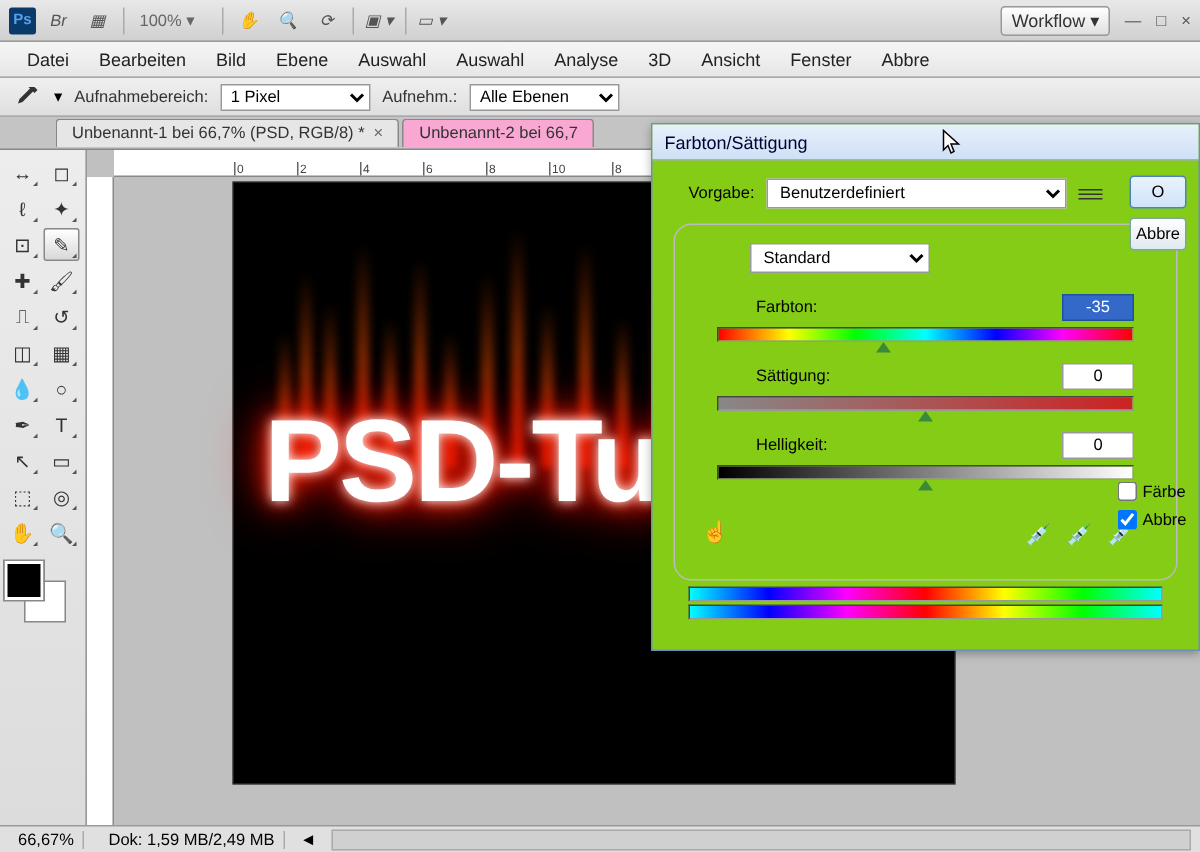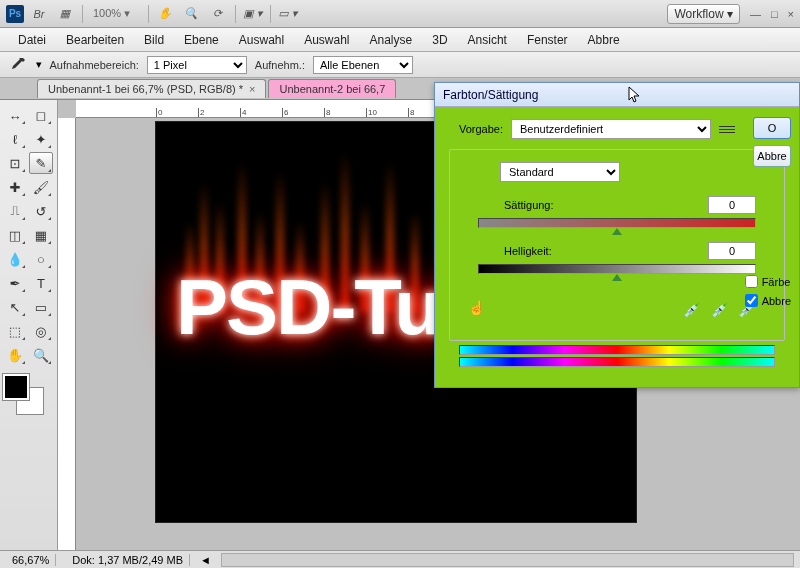--- a/index.html
+++ b/index.html
@@ -59,21 +59,21 @@
   
   .dialog { position: absolute; top: 82px; left: 434px; right: 0; background: #84cc16; border: 1px solid #6b8fbc; box-shadow: 0 2px 6px rgba(0,0,0,0.3); font-size: 11px; }
   .dialog-title { height: 24px; background: linear-gradient(#e8f0fc,#cfe0f5); border-bottom: 1px solid #aac; padding: 4px 8px; color: #003; font-size: 12px; display: flex; align-items: center; }
   .cursor-icon { margin-left: 90px; }
   .dialog-body { padding: 12px 14px; position: relative; }
   .row { display: flex; align-items: center; margin-bottom: 10px; gap: 8px; }
   .row label { width: 54px; text-align: right; }
   .preset-sel { flex: 1; border: 1px solid #999; background: #fff; padding: 2px 4px; height: 20px; font-size: 11px; }
   .menu-btn { width: 16px; height: 16px; display: flex; flex-direction: column; justify-content: center; gap: 2px; }
   .menu-btn div { height: 1px; background: #333; }
-  .panel { border: 1px solid #bbb; border-radius: 2px; padding: 12px 18px; margin-top: 6px; }
+  .panel { border: 1px solid #bbb; border-radius: 12px; padding: 12px 18px; margin-top: 6px; }
   .edit-sel { width: 120px; border: 1px solid #999; background: #fff; padding: 2px 4px; height: 20px; font-size: 11px; margin-left: 32px; margin-bottom: 14px; }
   .slider-row { margin-bottom: 4px; }
   .slider-label { display: flex; justify-content: space-between; align-items: center; margin-bottom: 4px; padding: 0 10px 0 36px; }
   .slider-input { width: 48px; text-align: center; border: 1px solid #999; height: 18px; font-size: 11px; }
   .slider-input.active { background: #3469c9; color: #fff; border-color: #2050a0; }
   .slider-track { height: 10px; position: relative; margin: 0 10px 14px 10px; }
   .hue-grad { height: 10px; background: linear-gradient(to right, #ff0000 0%, #ffff00 17%, #00ff00 33%, #00ffff 50%, #0000ff 67%, #ff00ff 83%, #ff0000 100%); border: 1px inset #999; }
   .gray-red { height: 10px; background: linear-gradient(to right, #888, #c22); border: 1px inset #999; }
   .black-white { height: 10px; background: linear-gradient(to right, #000, #fff); border: 1px inset #999; }
   .thumb { position: absolute; top: 10px; width: 0; height: 0; border-left: 5px solid transparent; border-right: 5px solid transparent; border-bottom: 7px solid #3a8a3a; transform: translateX(-5px); }
@@ -242,20 +242,30 @@
       <select class="preset-sel" style="max-width:200px"><option>Benutzerdefiniert</option></select>
       <div class="menu-btn">
           <div></div>
           <div></div>
           <div></div>
         </div>
     </div>
     <div class="panel">
       <select class="edit-sel"><option>Standard</option></select>
       
+      <div class="slider-row">
+        <div class="slider-label">
+          <span>Farbton:</span>
+          <input class="slider-input active" value="-35" style="">
+        </div>
+        <div class="slider-track">
+          <div class="hue-grad"></div>
+          <div class="thumb" style="left:40%"></div>
+        </div>
+      </div>
       
       <div class="slider-row">
         <div class="slider-label">
           <span>Sättigung:</span>
           <input class="slider-input" value="0" style="">
         </div>
         <div class="slider-track">
           <div class="gray-red"></div>
           <div class="thumb" style="left:50%"></div>
         </div>
@@ -295,16 +305,16 @@
 
     <div class="hue-strips">
       <div class="hue-strip"></div>
       <div class="hue-strip"></div>
     </div>
   </div>
 </div>
 
 <div class="status-bar">
   <span class="status-item">66,67%</span>
-  <span class="status-item">Dok: 1,37 MB/2,49 MB</span>
+  <span class="status-item">Dok: 1,59 MB/2,49 MB</span>
   <span>◄</span>
   <div class="scroll-h"></div>
 </div>
 
 </body></html>

